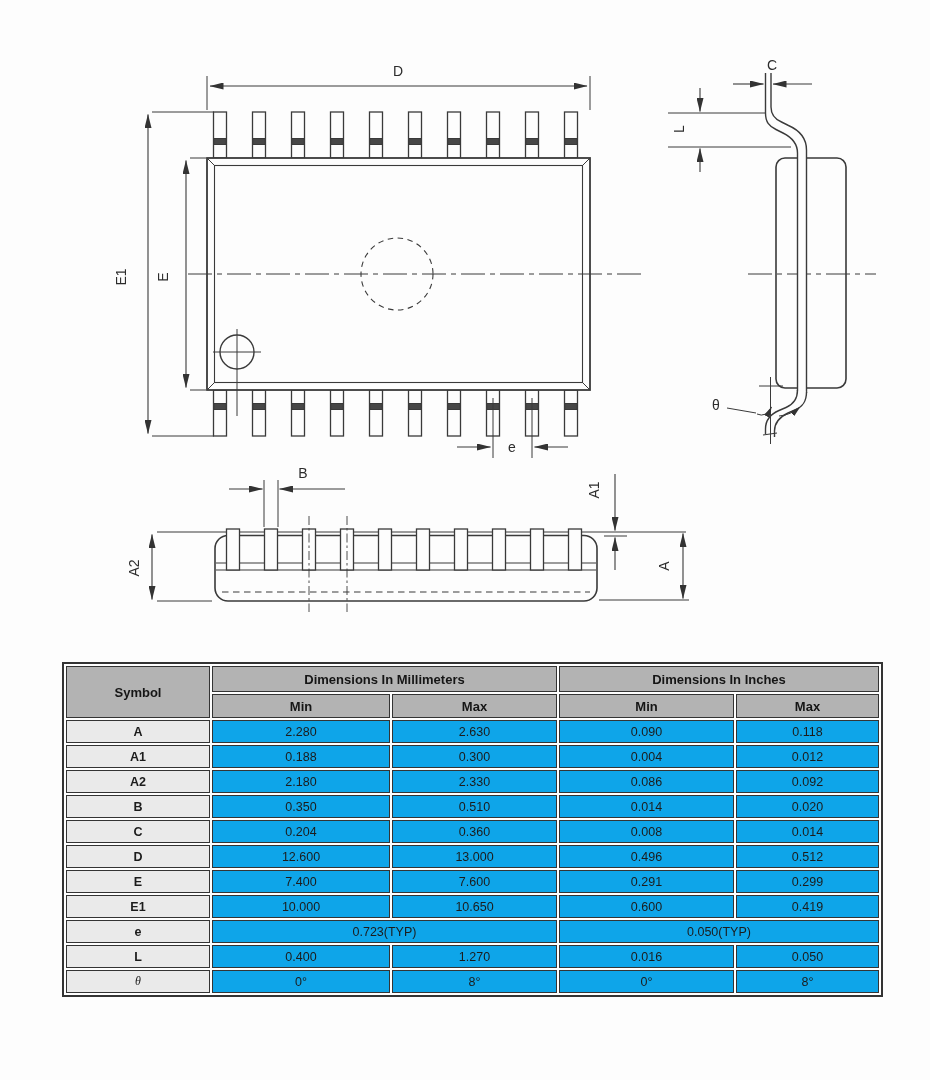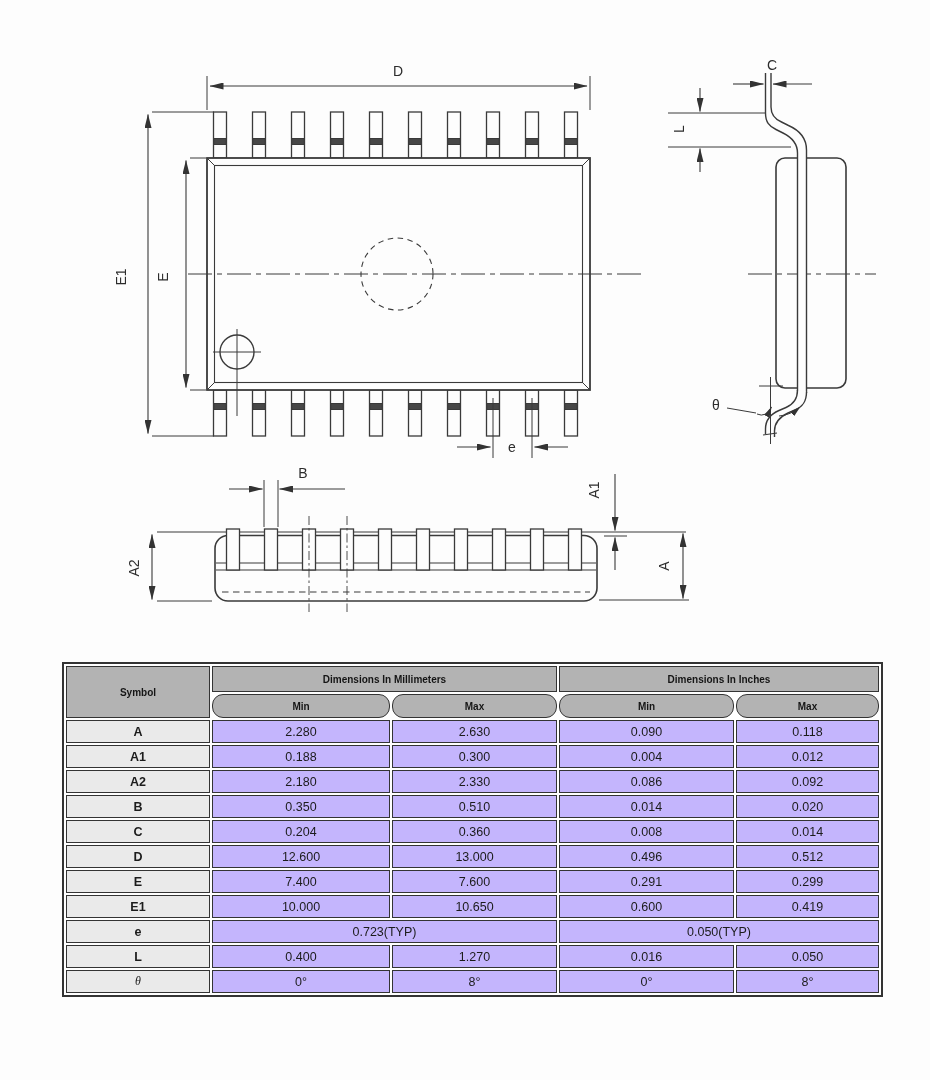--- a/index.html
+++ b/index.html
@@ -18,29 +18,29 @@
     border-collapse:separate; border-spacing:2px;
     border:2px solid #343434; background:#ffffff;
     table-layout:fixed;
   }
   table.dims th, table.dims td {
     border:1.6px solid #343434; padding:0; height:21px;
     font-size:12.5px; color:#1c1c1c; text-align:center;
     overflow:hidden; white-space:nowrap;
   }
   table.dims th {
-    background:#b3b3b3; font-weight:bold; font-size:10px; color:#151515;
+    background:#b3b3b3; font-weight:bold; font-size:13px; color:#151515;
   }
   table.dims th.h1 { height:24px; }
-  table.dims th.h2 { height:22px;border-radius:11px; }
+  table.dims th.h2 { height:22px; }
   td.sym {
     background:#eaeaea; font-weight:bold; text-align:left; padding-left:38px;
   }
   td.sym.theta { font-family:"Liberation Serif", serif; font-weight:normal; font-style:italic; font-size:12px; }
-  td.val { background:#c4b5fd;margin-left:8px; }
+  td.val { background:#0ea5e9;margin-left:8px; }
 </style>
 </head>
 <body>
 
 <div class="page">
 
   <svg class="drawing" width="930" height="650" viewBox="0 0 930 650">
     <defs>
       <marker id="arr" markerUnits="userSpaceOnUse" markerWidth="14" markerHeight="7" refX="13.5" refY="3.5" orient="auto">
         <path d="M0,0 L14,3.5 L0,7 Z" fill="#333333"></path>

